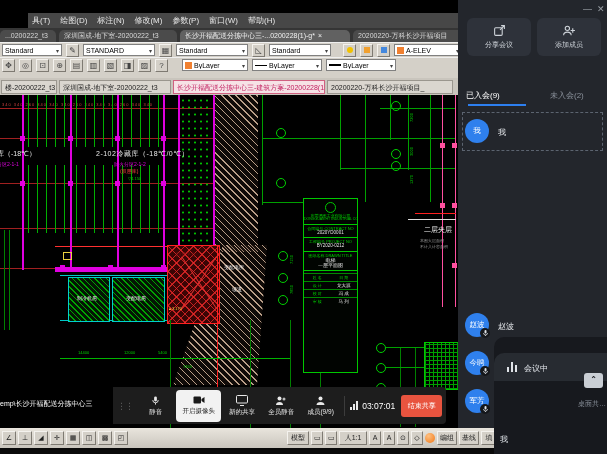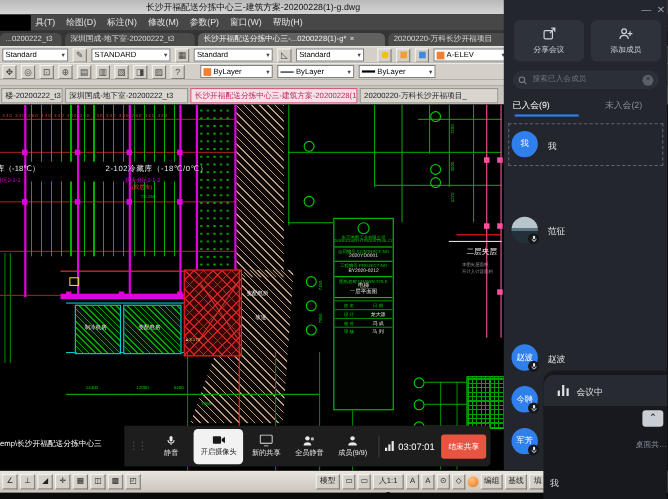--- a/index.html
+++ b/index.html
@@ -106,34 +106,31 @@
   .panda .ear{position:absolute;width:8px;height:8px;border-radius:50%;background:#1c1c1c;top:-1px;}
   .panda .eye{position:absolute;width:5px;height:6px;border-radius:50%;background:#1c1c1c;top:9px;}
   .badge{position:absolute;left:22px;top:22px;width:10px;height:10px;border-radius:50%;background:#15171b;
     display:flex;align-items:center;justify-content:center;}
   .pname{position:absolute;left:40px;font-size:8px;color:#e7eaee;}
   .prole{position:absolute;left:40px;font-size:6px;color:#7c848e;}
   .dashsel{position:absolute;left:4px;top:112px;width:141px;height:39px;border:1px dashed #5c6470;box-sizing:border-box;}
 
   
   .floatwin{left:494px;top:337px;width:113px;height:117px;background:#17191e;border-radius:10px 0 0 0;z-index:60;overflow:hidden;}
-  .fhead{position:absolute;left:0;top:4px;width:113px;height:28px;background:#272b31;border-radius:10px 0 0 0;}
+  .fhead{position:absolute;left:0;top:16px;width:113px;height:28px;background:#272b31;border-radius:10px 0 0 0;}
   .bars{position:absolute;left:13px;top:9px;display:flex;align-items:flex-end;gap:2px;height:10px;}
   .bars i{display:block;width:2px;background:#dfe3e8;}
   .scricon{position:absolute;left:90px;top:36px;width:19px;height:15px;background:#c9ced4;border-radius:3px;
     color:#17191e;font-size:8px;line-height:14px;text-align:center;font-weight:bold;}
 </style>
 </head>
 <body>
 
 <div class="screen">
 
-  <div class="a titlebar">
-    <div class="tt nw">长沙开福配送分拣中心三-建筑方案-20200228(1)-g.dwg</div>
-  </div>
 
   <div class="a menubar">
     <span>具(T)</span>
     <span>绘图(D)</span>
     <span>标注(N)</span>
     <span>修改(M)</span>
     <span>参数(P)</span>
     <span>窗口(W)</span>
     <span>帮助(H)</span>
   </div>
@@ -483,50 +480,32 @@
       <span>分享会议</span>
     </div>
     <div class="bigbtn" style="left:79px">
       <svg width="14" height="13" viewBox="0 0 26 24">
         <circle cx="10" cy="8" r="4" fill="none" stroke="#ced3d9" stroke-width="2"></circle>
         <path d="M3 21c0-4 3-6 7-6s7 2 7 6M20 8v8M16 12h8" stroke="#ced3d9" stroke-width="2" fill="none"></path>
         </svg>
       <span>添加成员</span>
     </div>
 
-    <div class="search">
-      <svg width="8" height="8" viewBox="0 0 16 16">
-        <circle cx="7" cy="7" r="5" fill="none" stroke="#7a828c" stroke-width="2"></circle>
-        <path d="M11 11l4 4" stroke="#7a828c" stroke-width="2"></path>
-        </svg>
-      <input placeholder="搜索已入会成员" style="">
-      <span class="clr">×</span>
-    </div>
 
     <span class="ptab" style="left:8px;color:#fff">已入会(9)</span>
     <span class="ptab" style="left:92px;color:#8a919b">未入会(2)</span>
     <div class="underline"></div>
     <div class="dashsel"></div>
 
     <div class="prow" style="top:112px">
       <div class="av">我</div>
       <span class="pname" style="top:15px">我</span>
     </div>
 
 
-    <div class="prow" style="top:190px">
-      <div class="av photo"></div>
-      <div class="badge">
-        <svg width="5" height="6" viewBox="0 0 10 12">
-            <rect x="3" y="0" width="4" height="7" rx="2" fill="#dfe3e8"></rect>
-            <path d="M1 6a4 4 0 0 0 8 0M5 10v2" stroke="#dfe3e8" stroke-width="1.5" fill="none"></path>
-          </svg>
-      </div>
-      <span class="pname" style="top:15px">范征</span>
-    </div>
 
 
 
     <div class="prow" style="top:306px">
       <div class="av">赵波</div>
       <div class="badge">
         <svg width="5" height="6" viewBox="0 0 10 12">
             <rect x="3" y="0" width="4" height="7" rx="2" fill="#dfe3e8"></rect>
             <path d="M1 6a4 4 0 0 0 8 0M5 10v2" stroke="#dfe3e8" stroke-width="1.5" fill="none"></path>
           </svg>

